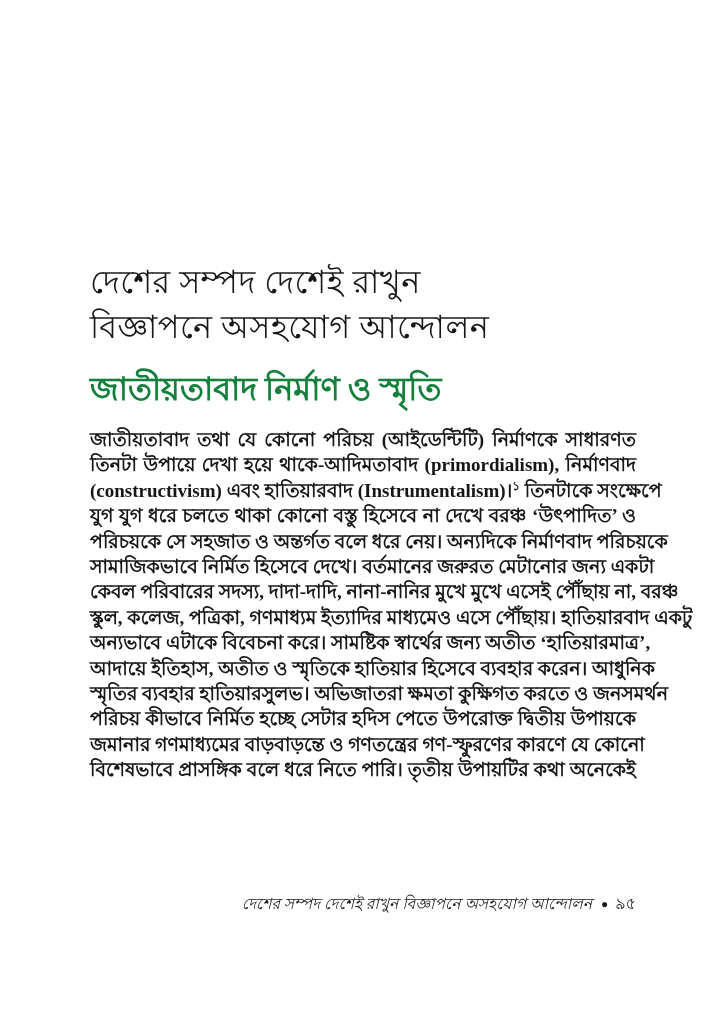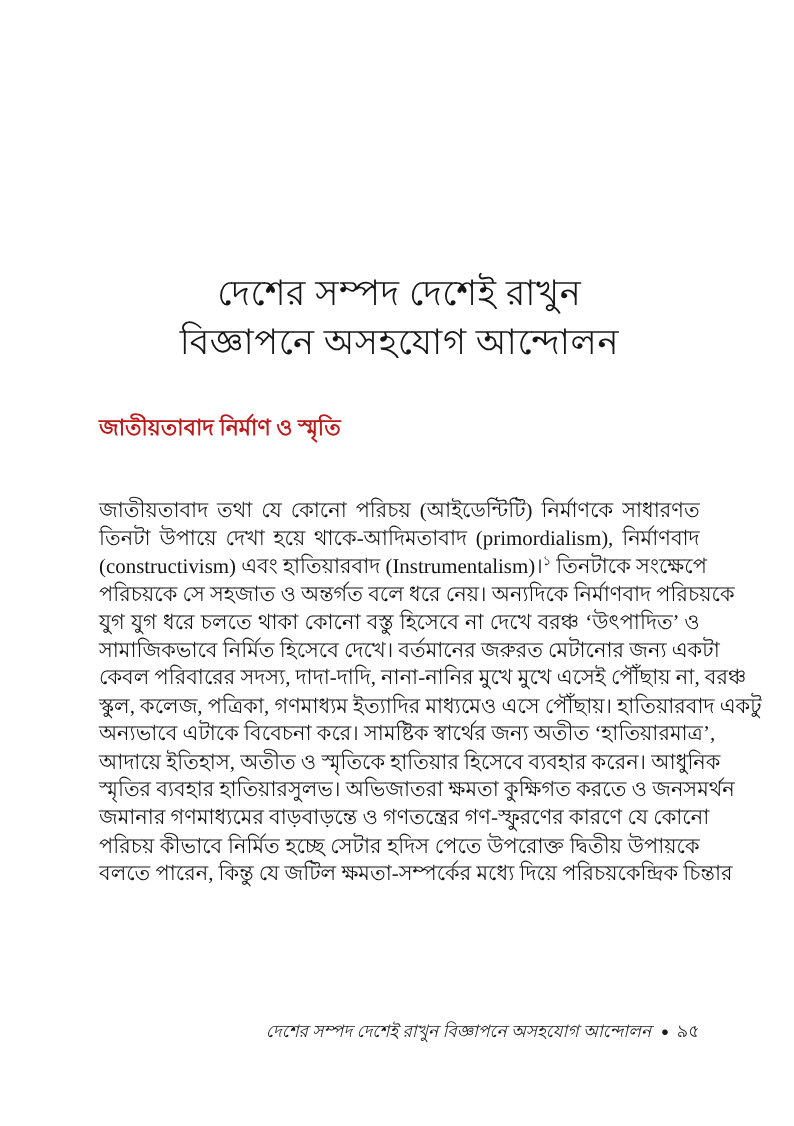--- a/index.html
+++ b/index.html
@@ -16,65 +16,65 @@
     -webkit-font-smoothing: antialiased;
   }
   .page {
     position: absolute;
     inset: 0;
     background: #ffffff;
     overflow: hidden;
   }
   .chapter-title {
     position: absolute;
-    top: 244px;
+    top: 260px;
     left: 90px;
     width: 546px;
     margin: 0;
-    text-align: center;
     font-size: 32px;
     font-weight: 500;
     line-height: 45px;
     letter-spacing: 0.5px;
     color: #161616;
   }
   .section-heading {
     position: absolute;
     top: 372px;
     left: 90px;
     width: 546px;
     margin: 0;
-    font-size: 20px;
+    font-size: 32px;
     font-weight: 600;
     line-height: 34px;
-    color: #b91c1c;
+    color: #15803d;
   }
   .body-block {
     position: absolute;
-    top: 452px;
+    top: 427px;
     left: 90px;
     width: 546px;
+    font-weight: bold;
   }
   .body-line {
     font-size: 19px;
     line-height: 25.4px;
     text-align: justify;
     text-align-last: justify;
     text-justify: inter-word;
     white-space: nowrap;
     color: #161616;
   }
   .body-line sup {
     font-size: 62%;
     line-height: 0;
     vertical-align: super;
   }
   .running-footer {
     position: absolute;
-    top: 927px;
+    top: 893px;
     left: 90px;
     width: 546px;
     text-align: right;
     font-size: 15.5px;
     line-height: 22px;
     font-style: italic;
     color: #1a1a1a;
   }
   .footer-bullet {
     font-style: normal;
@@ -96,30 +96,30 @@
     <span>দেশের সম্পদ দেশেই রাখুন</span><br>
     <span>বিজ্ঞাপনে অসহযোগ আন্দোলন</span>
   </h1>
 
   <h2 class="section-heading">জাতীয়তাবাদ নির্মাণ ও স্মৃতি</h2>
 
   <div class="body-block">
       <div class="body-line">জাতীয়তাবাদ তথা যে কোনো পরিচয় (আইডেন্টিটি) নির্মাণকে সাধারণত</div>
       <div class="body-line">তিনটা উপায়ে দেখা হয়ে থাকে-আদিমতাবাদ (primordialism), নির্মাণবাদ</div>
       <div class="body-line">(constructivism) এবং হাতিয়ারবাদ (Instrumentalism)।<sup>১</sup> তিনটাকে সংক্ষেপে</div>
+      <div class="body-line">যুগ যুগ ধরে চলতে থাকা কোনো বস্তু হিসেবে না দেখে বরঞ্চ ‘উৎপাদিত’ ও</div>
       <div class="body-line">পরিচয়কে সে সহজাত ও অন্তর্গত বলে ধরে নেয়। অন্যদিকে নির্মাণবাদ পরিচয়কে</div>
-      <div class="body-line">যুগ যুগ ধরে চলতে থাকা কোনো বস্তু হিসেবে না দেখে বরঞ্চ ‘উৎপাদিত’ ও</div>
       <div class="body-line">সামাজিকভাবে নির্মিত হিসেবে দেখে। বর্তমানের জরুরত মেটানোর জন্য একটা</div>
       <div class="body-line">কেবল পরিবারের সদস্য, দাদা-দাদি, নানা-নানির মুখে মুখে এসেই পৌঁছায় না, বরঞ্চ</div>
       <div class="body-line">স্কুল, কলেজ, পত্রিকা, গণমাধ্যম ইত্যাদির মাধ্যমেও এসে পৌঁছায়। হাতিয়ারবাদ একটু</div>
       <div class="body-line">অন্যভাবে এটাকে বিবেচনা করে। সামষ্টিক স্বার্থের জন্য অতীত ‘হাতিয়ারমাত্র’,</div>
       <div class="body-line">আদায়ে ইতিহাস, অতীত ও স্মৃতিকে হাতিয়ার হিসেবে ব্যবহার করেন। আধুনিক</div>
       <div class="body-line">স্মৃতির ব্যবহার হাতিয়ারসুলভ। অভিজাতরা ক্ষমতা কুক্ষিগত করতে ও জনসমর্থন</div>
+      <div class="body-line">পরিচয় কীভাবে নির্মিত হচ্ছে সেটার হদিস পেতে উপরোক্ত দ্বিতীয় উপায়কে</div>
       <div class="body-line">জমানার গণমাধ্যমের বাড়বাড়ন্তে ও গণতন্ত্রের গণ-স্ফুরণের কারণে যে কোনো</div>
-      <div class="body-line">পরিচয় কীভাবে নির্মিত হচ্ছে সেটার হদিস পেতে উপরোক্ত দ্বিতীয় উপায়কে</div>
-      <div class="body-line">বলতে পারেন, কিন্তু যে জটিল ক্ষমতা-সম্পর্কের মধ্যে দিয়ে পরিচয়কেন্দ্রিক চিন্তার</div>
+      <div class="body-line">বিশেষভাবে প্রাসঙ্গিক বলে ধরে নিতে পারি। তৃতীয় উপায়টির কথা অনেকেই</div>
     </div>
 
   <div class="running-footer">
     <span>দেশের সম্পদ দেশেই রাখুন বিজ্ঞাপনে অসহযোগ আন্দোলন</span><span class="footer-bullet">●</span><span class="page-number">৯৫</span>
   </div>
 
 </div>
 
 </body></html>

